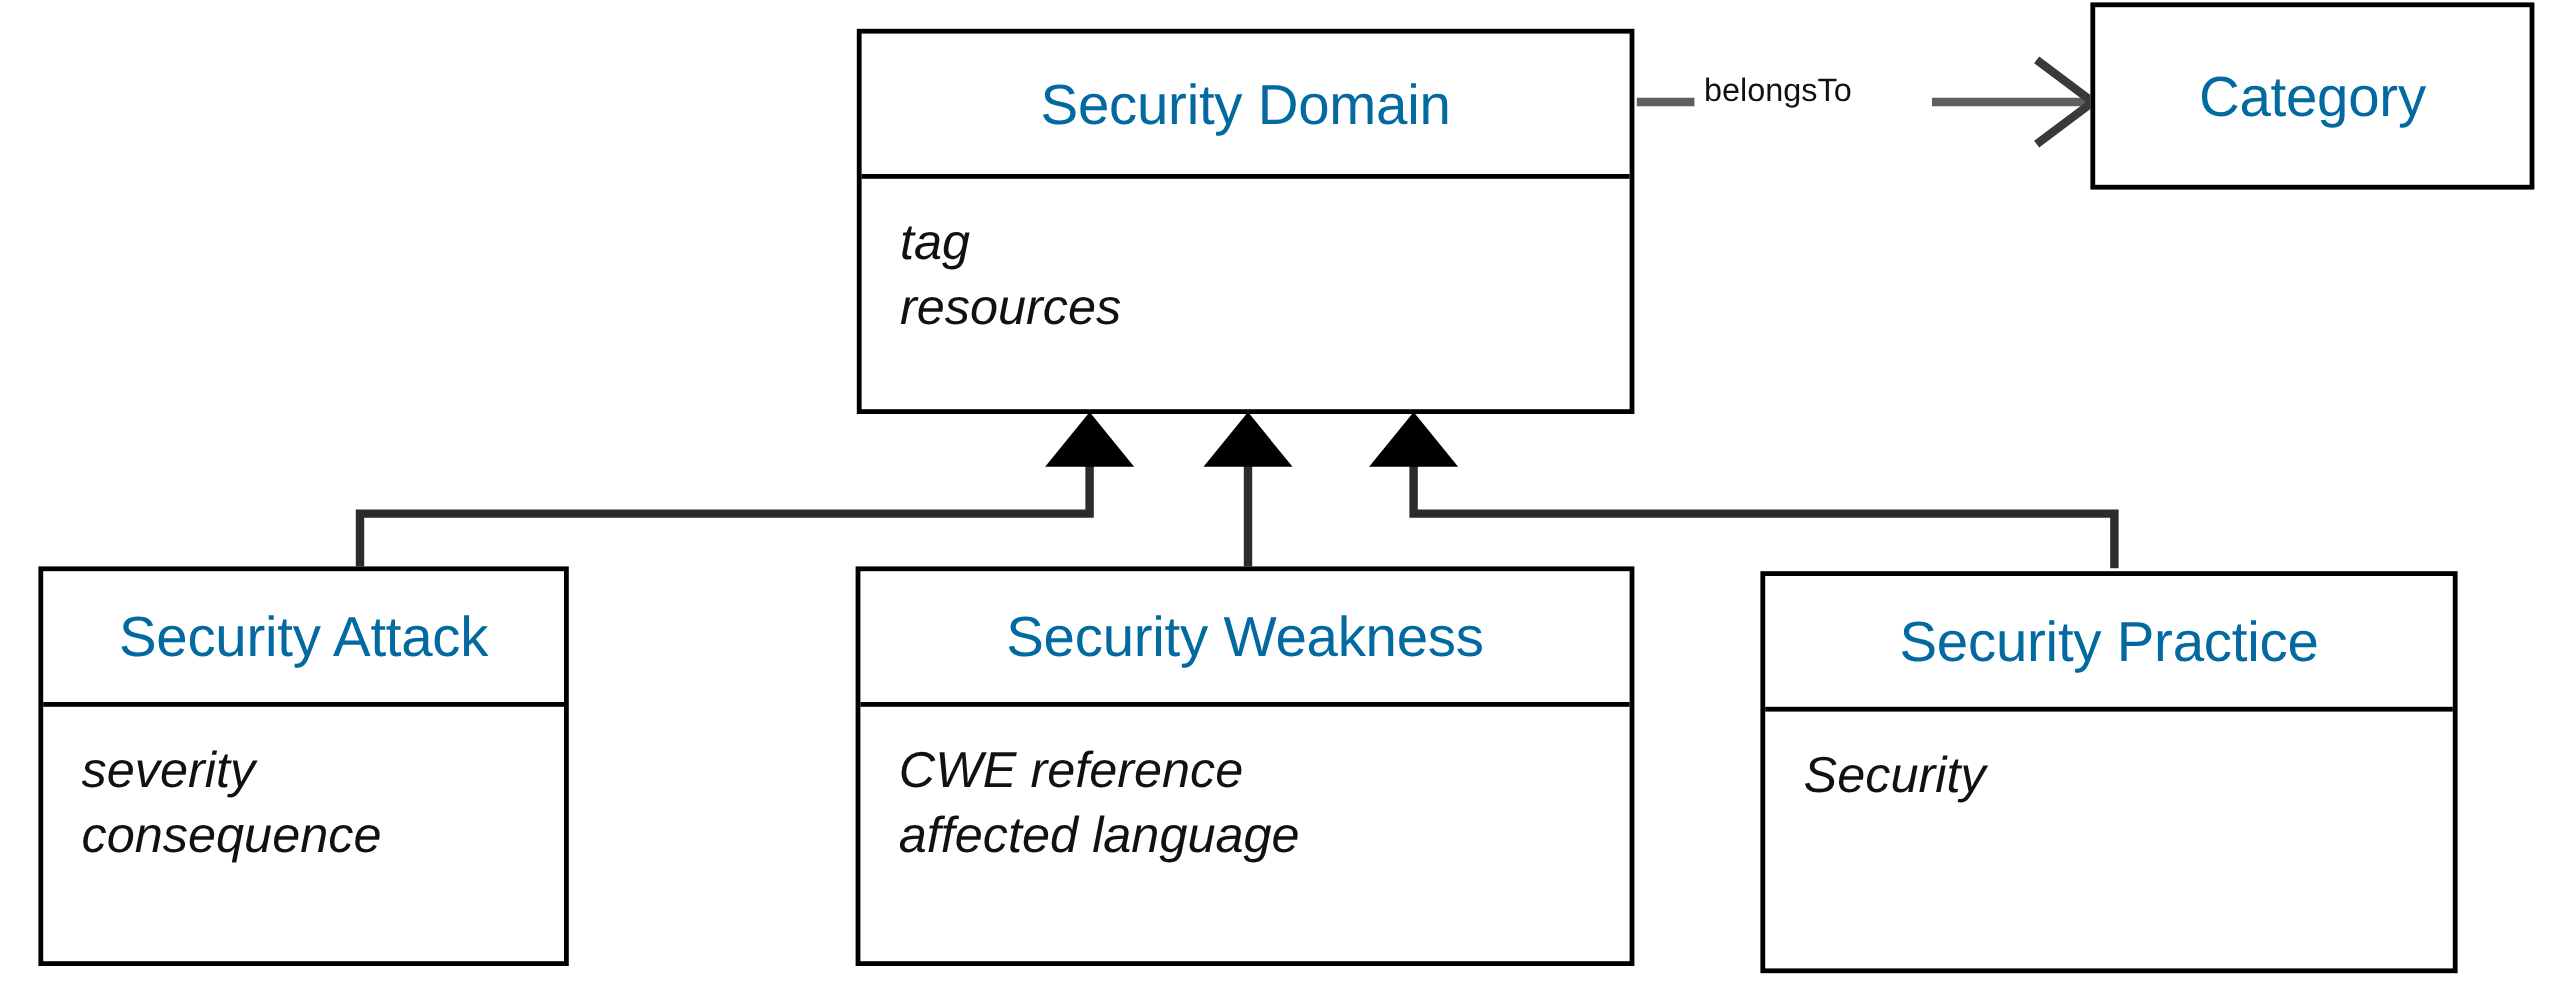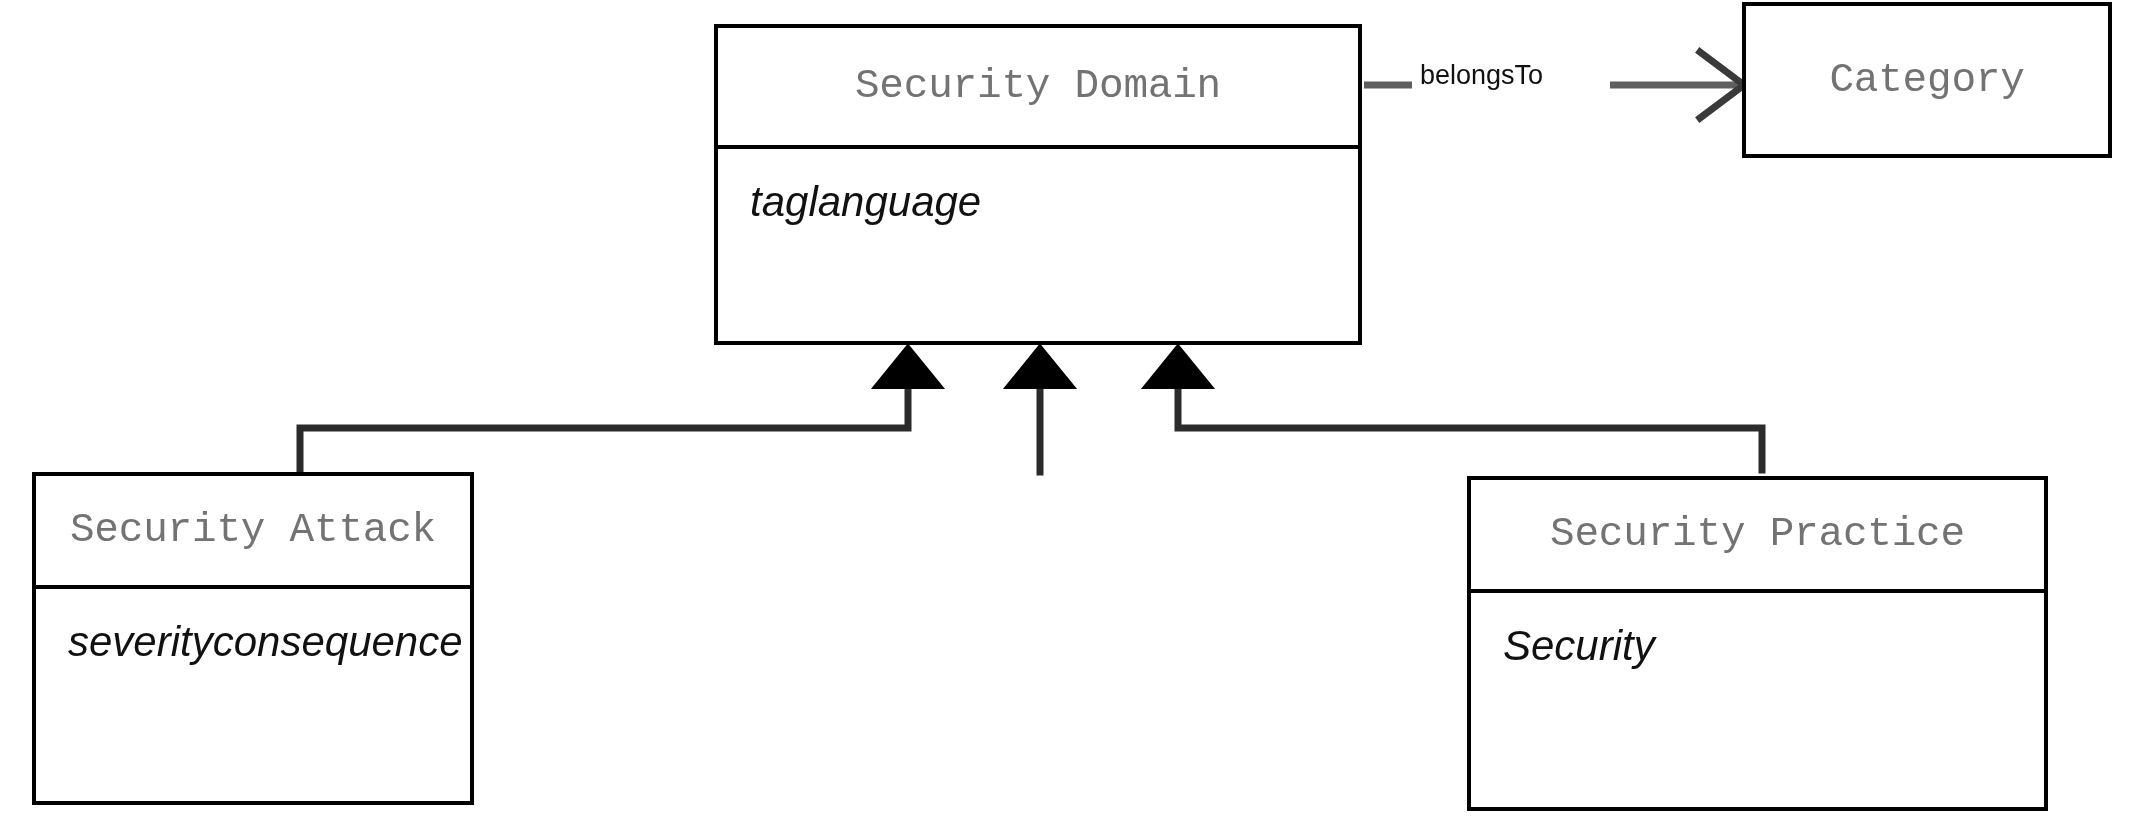--- a/index.html
+++ b/index.html
@@ -31,34 +31,33 @@
     box-sizing: border-box;
     display: flex;
     align-items: center;
     justify-content: center;
     width: 100%;
   }
   .uml-name-compartment.with-divider {
     border-bottom: 4px solid #000000;
   }
   .uml-class-name {
-    font-size: 41px;
+    font-size: 47px;
     font-weight: 400;
-    color: #737373;
+    color: #0369a1;
     letter-spacing: -0.2px;
     line-height: 1;
     white-space: nowrap;
-    font-family: Liberation Mono, monospace;
   }
   .uml-attr-compartment {
     box-sizing: border-box;
     flex: 1 1 auto;
     padding: 26px 0 0 32px;
     display: flex;
-    flex-direction: row;
+    flex-direction: column;
     align-items: flex-start;
   }
   .uml-attr {
     font-size: 42px;
     font-style: italic;
     font-weight: 400;
     color: #111111;
     line-height: 1.28;
     white-space: nowrap;
   }
@@ -133,40 +132,49 @@
   </svg>
 
   <div class="assoc-label" id="label-belongs-to">belongsTo</div>
 
   <div class="uml-class" id="class-security-domain">
     <div class="uml-name-compartment with-divider">
       <span class="uml-class-name">Security Domain</span>
     </div>
     <div class="uml-attr-compartment">
       <span class="uml-attr">tag</span>
-      <span class="uml-attr">language</span>
+      <span class="uml-attr">resources</span>
     </div>
   </div>
 
   <div class="uml-class" id="class-category">
     <div class="uml-name-compartment">
       <span class="uml-class-name">Category</span>
     </div>
   </div>
 
   <div class="uml-class" id="class-security-attack">
     <div class="uml-name-compartment with-divider">
       <span class="uml-class-name">Security Attack</span>
     </div>
     <div class="uml-attr-compartment">
       <span class="uml-attr">severity</span>
       <span class="uml-attr">consequence</span>
     </div>
   </div>
 
+  <div class="uml-class" id="class-security-weakness">
+    <div class="uml-name-compartment with-divider">
+      <span class="uml-class-name">Security Weakness</span>
+    </div>
+    <div class="uml-attr-compartment">
+      <span class="uml-attr">CWE reference</span>
+      <span class="uml-attr">affected language</span>
+    </div>
+  </div>
 
   <div class="uml-class" id="class-security-practice">
     <div class="uml-name-compartment with-divider">
       <span class="uml-class-name">Security Practice</span>
     </div>
     <div class="uml-attr-compartment">
       <span class="uml-attr">Security</span>
     </div>
   </div>
 

